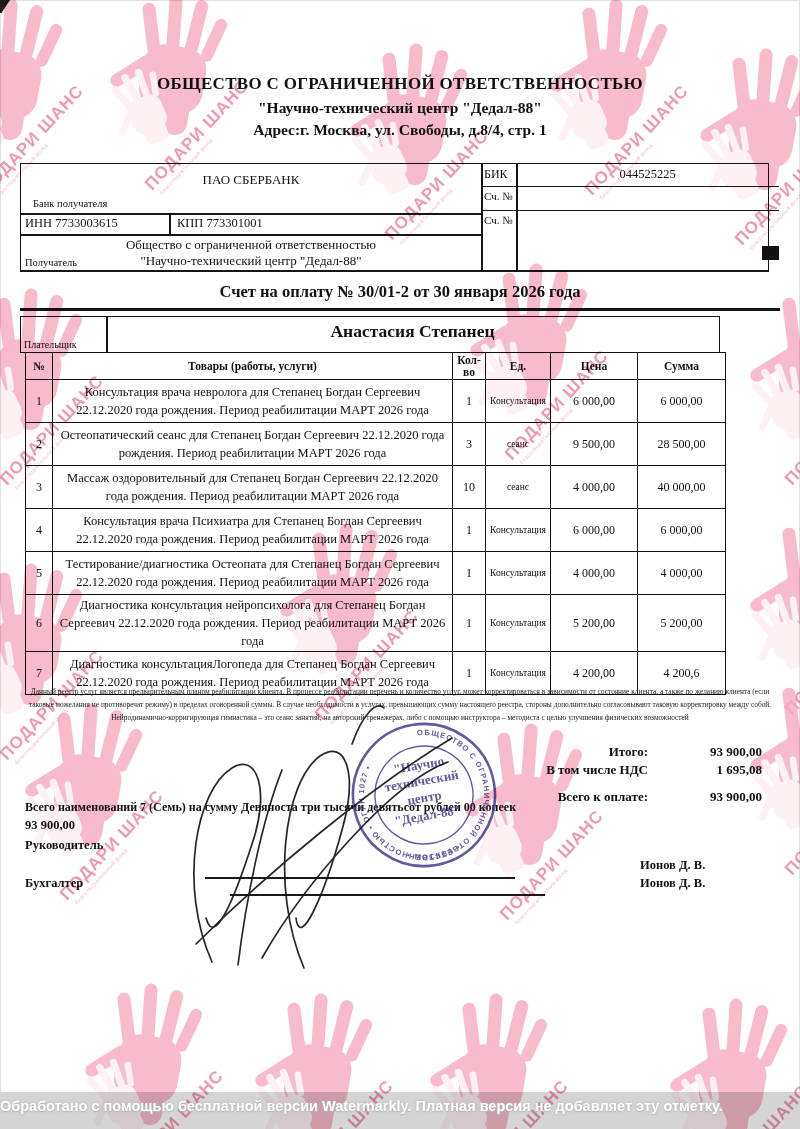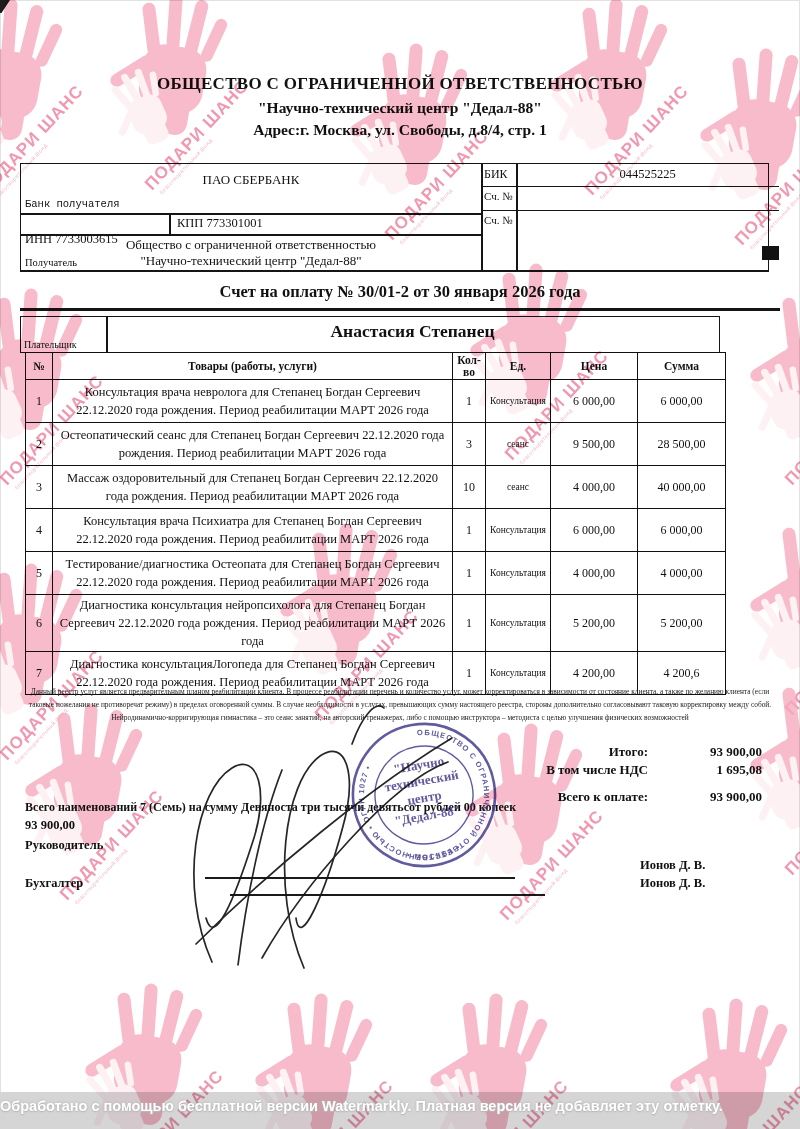--- a/index.html
+++ b/index.html
@@ -83,23 +83,23 @@
       <div class="l1">ОБЩЕСТВО С ОГРАНИЧЕННОЙ ОТВЕТСТВЕННОСТЬЮ</div>
       <div class="l2">"Научно-технический центр "Дедал-88"</div>
       <div class="l3">Адрес:г. Москва, ул. Свободы, д.8/4, стр. 1</div>
     </div>
 
     <div class="abs bank">
       <div class="vline" style="left:460px;top:0;width:1.6px;height:100%;"></div>
       <div class="vline" style="left:495px;top:0;width:1.6px;height:100%;"></div>
 
       <div class="cell ctr" style="left:0;top:8px;width:460px;font-size:13px;">ПАО СБЕРБАНК</div>
-      <div class="cell small-lab" style="left:4px;top:34px;font-family:Liberation Mono, monospace;">Банк получателя</div>
+      <div class="cell small-lab" style="left:12px;top:34px;">Банк получателя</div>
       <div class="hline" style="left:0;top:49px;width:460px;height:1.6px;"></div>
-      <div class="cell" style="left:4px;top:68px;width:140px;">ИНН 7733003615</div>
+      <div class="cell" style="left:4px;top:52px;width:140px;">ИНН 7733003615</div>
       <div class="vline" style="left:148px;top:50px;width:1.6px;height:20px;"></div>
       <div class="cell" style="left:156px;top:52px;width:300px;">КПП  773301001</div>
       <div class="hline" style="left:0;top:70px;width:460px;height:1.6px;"></div>
       <div class="cell ctr" style="left:0;top:73px;width:460px;font-size:13px;">Общество с ограниченной ответственностью</div>
       <div class="cell ctr" style="left:0;top:89px;width:460px;font-size:13px;">"Научно-технический центр "Дедал-88"</div>
       <div class="cell small-lab" style="left:4px;top:93px;">Получатель</div>
 
       <div class="cell" style="left:499px;top:3px;width:0;"></div>
       <div class="cell" style="left:463px;top:3px;font-size:12px;">БИК</div>
       <div class="cell ctr" style="left:495px;top:3px;width:263px;">044525225</div>

